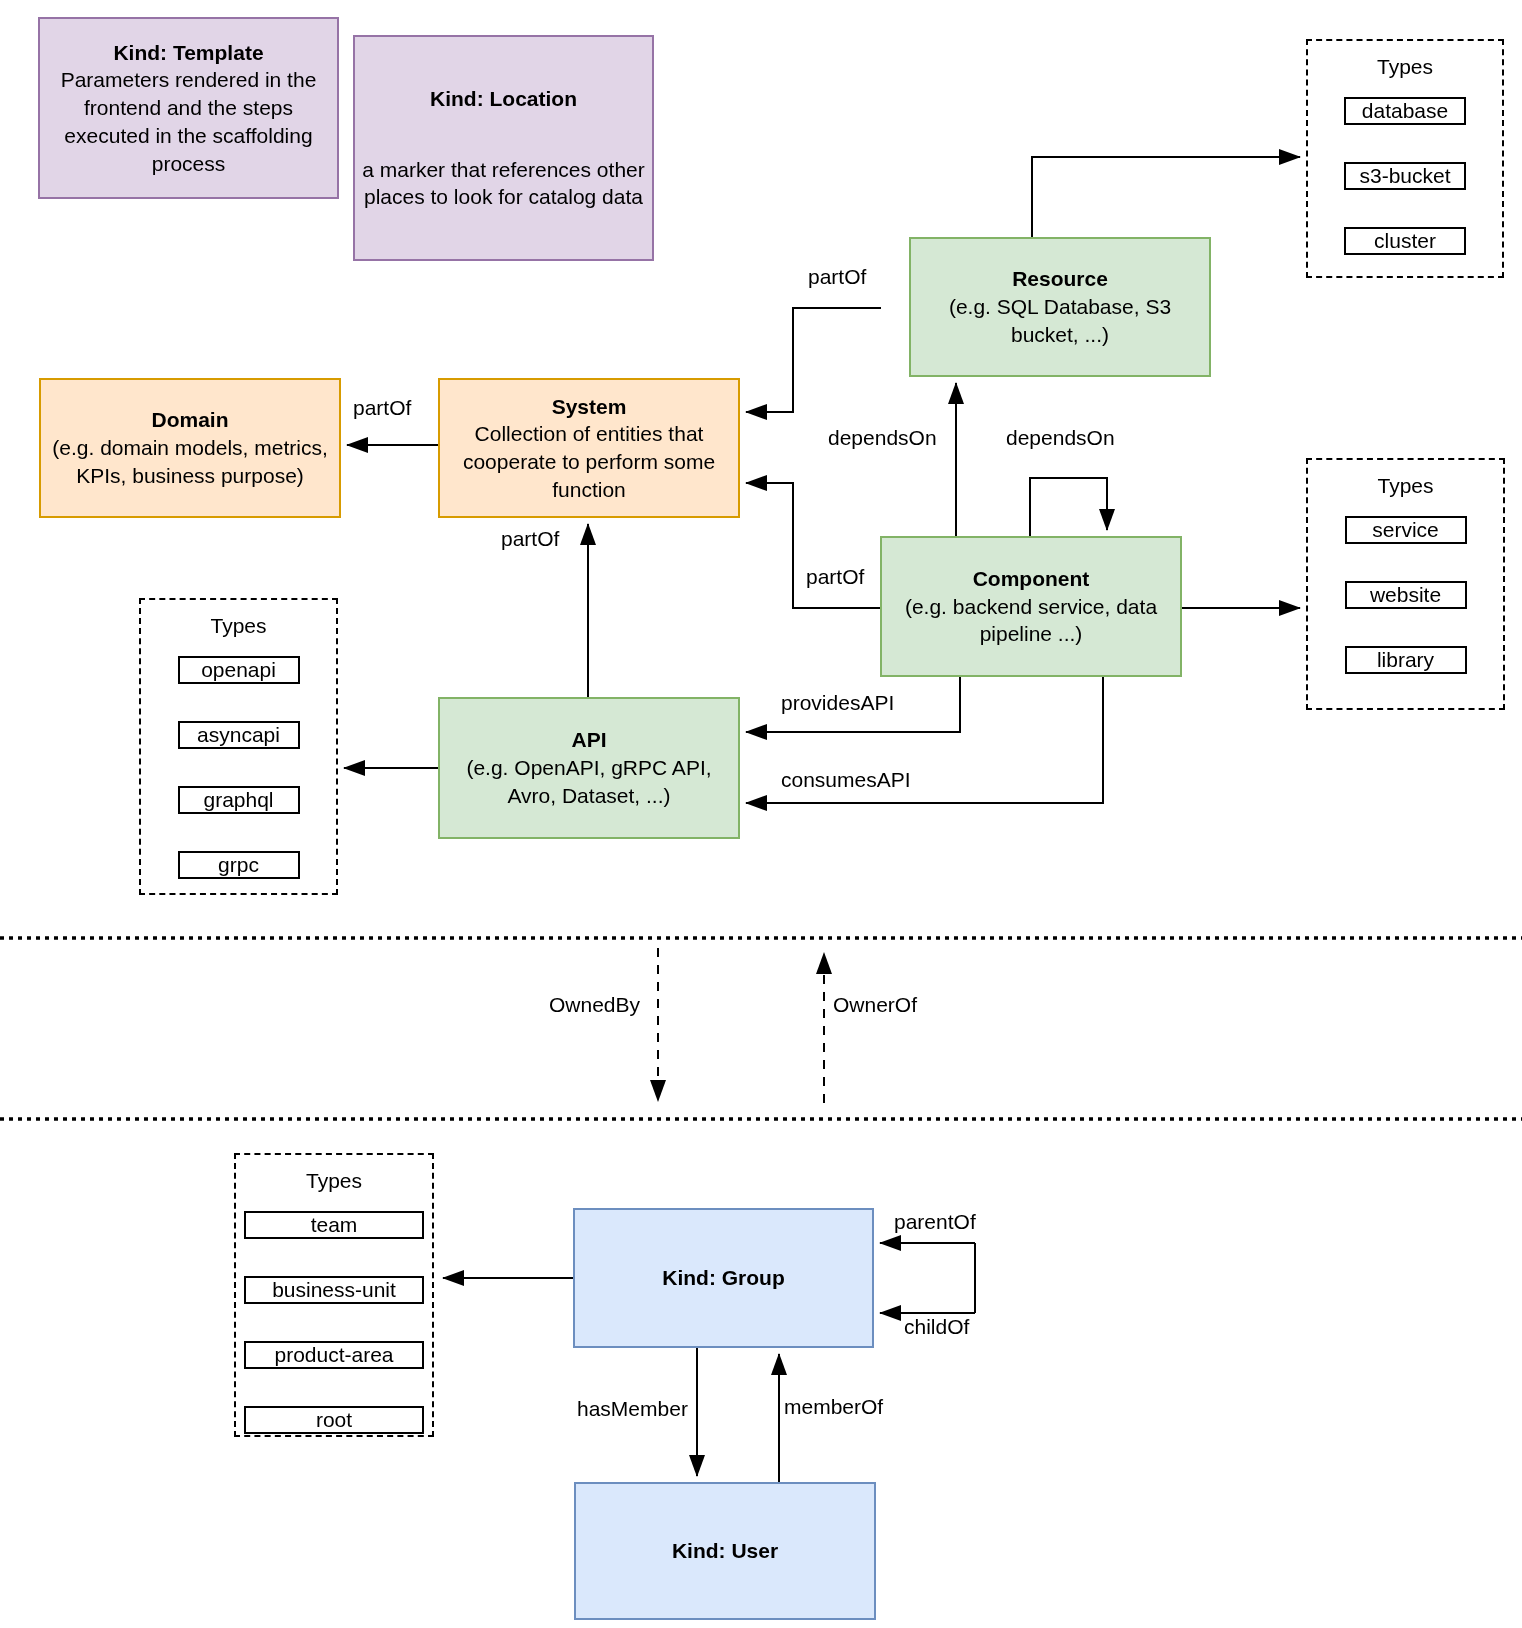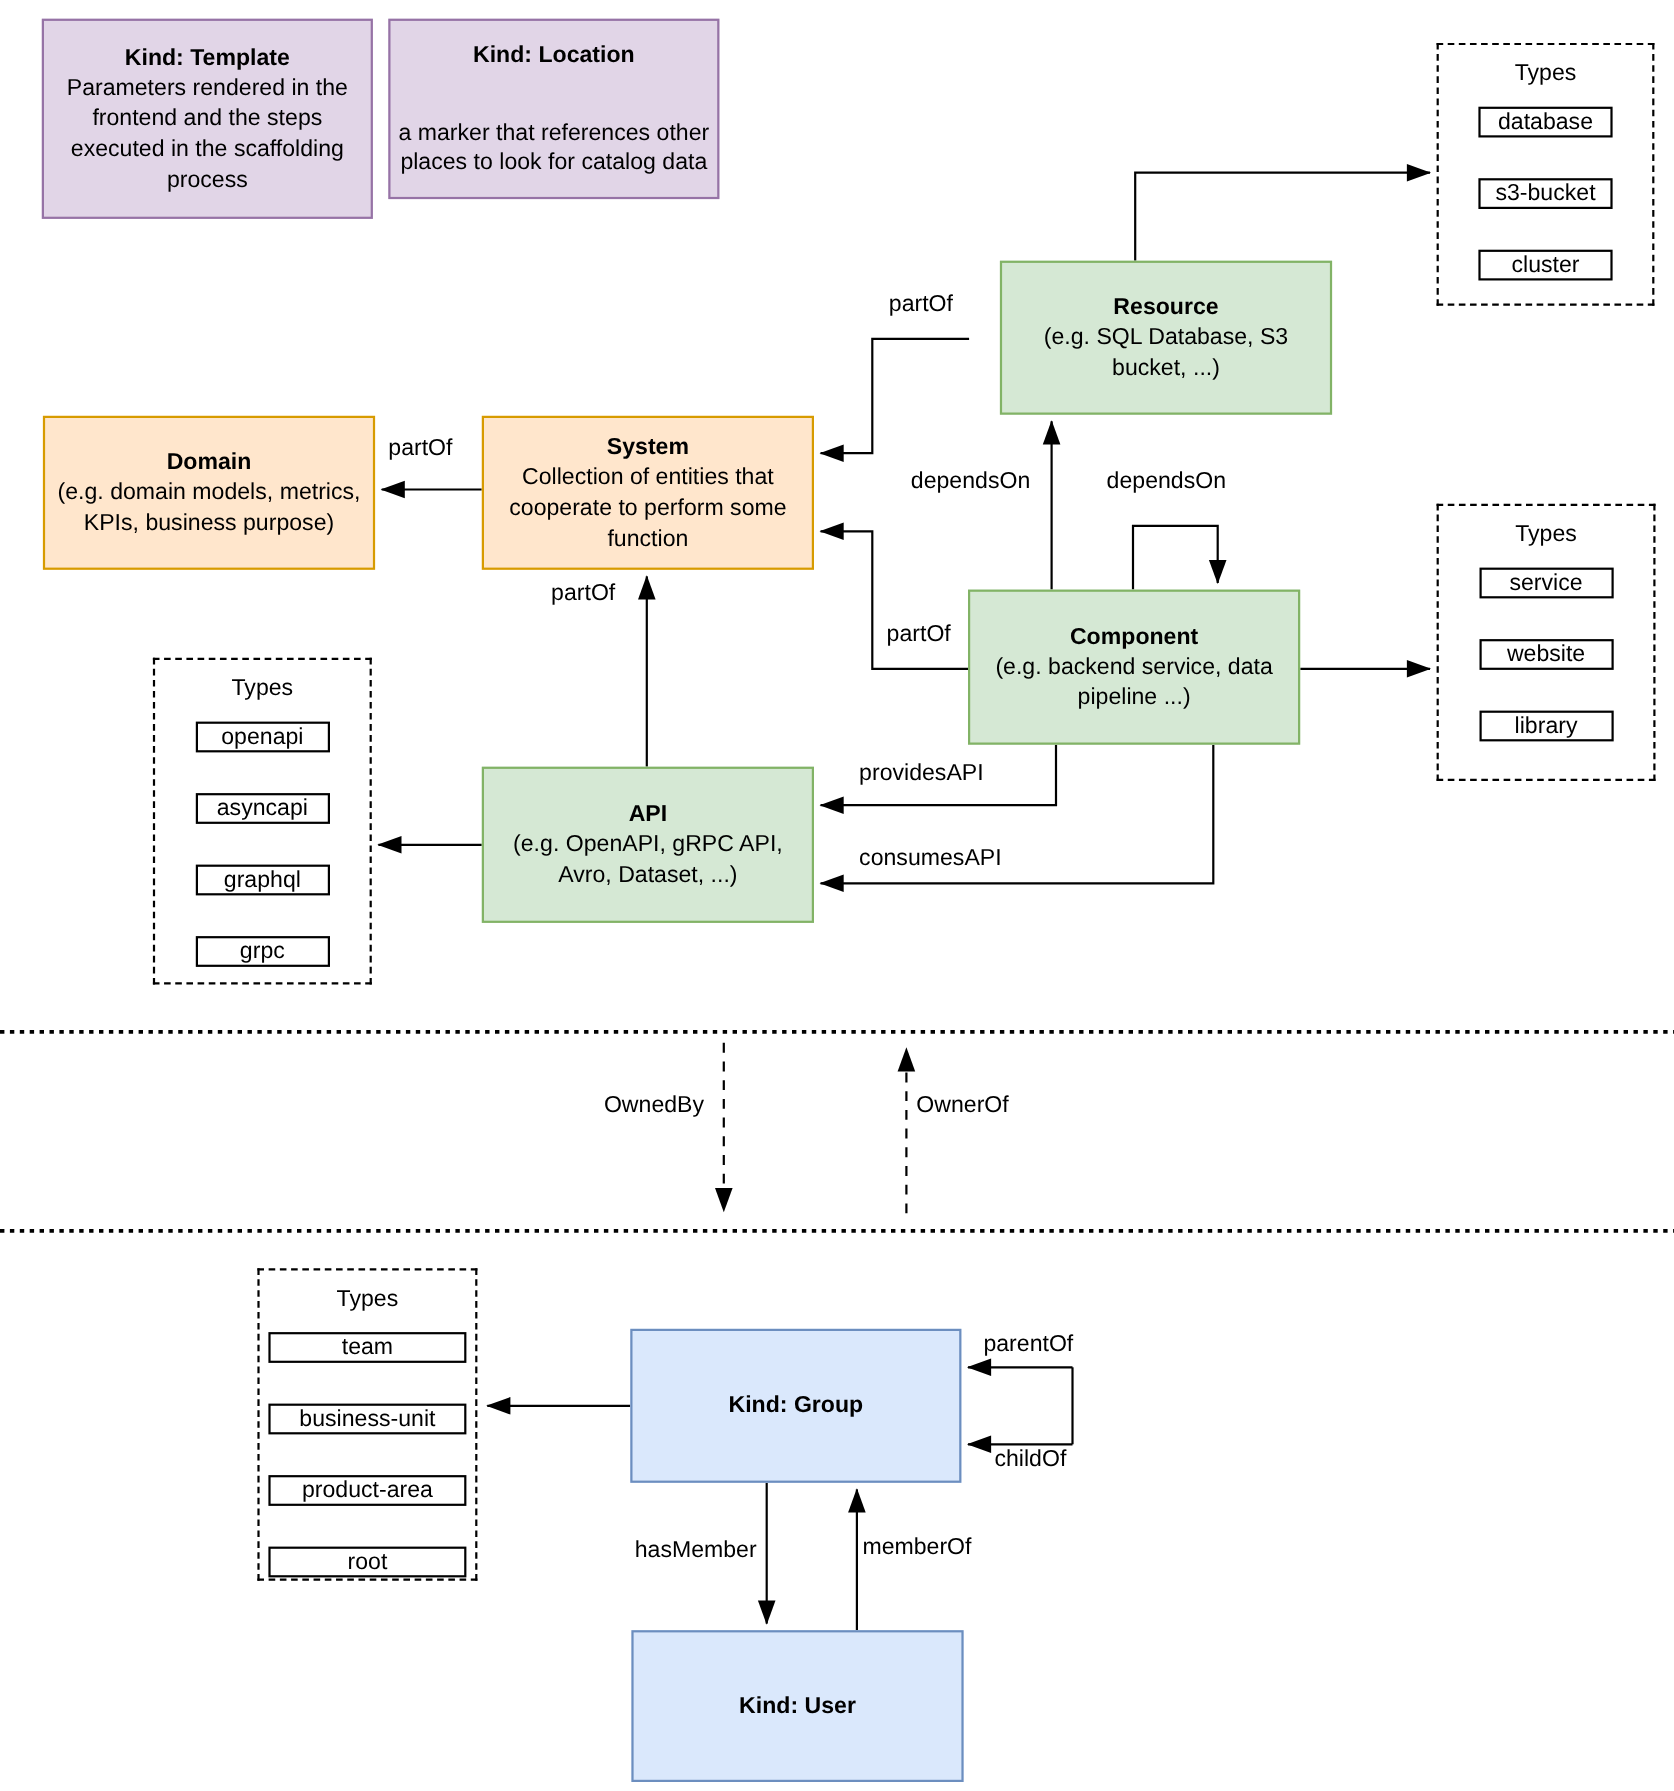--- a/index.html
+++ b/index.html
@@ -76,21 +76,21 @@
       <path d="M658 948 L658 1101" stroke-width="2" stroke-dasharray="9 8" marker-end="url(#arr)"></path>
       <path d="M824 1103 L824 953" stroke-width="2" stroke-dasharray="9 8" marker-end="url(#arr)"></path>
     </g>
   </svg>
 
   <div class="node purple" style="left:38px; top:17px; width:301px; height:182px;">
     <div class="title">Kind: Template</div>
     <div>Parameters rendered in the frontend and the steps executed in  the scaffolding process</div>
   </div>
 
-  <div class="node purple" style="left:353px; top:17px; width:301px; height:164px;gap:43px;">
+  <div class="node purple" style="left:353px; top:35px; width:301px; height:226px;gap:43px;">
     <div class="title">Kind: Location</div>
     <div>a marker that references other places to look for catalog data</div>
   </div>
 
   <div class="node green" style="left:881px; top:237px; width:302px; height:140px;margin-left:28px;">
     <div class="title">Resource</div>
     <div>(e.g. SQL Database, S3 bucket, ...)</div>
   </div>
 
   <div class="node orange" style="left:39px; top:378px; width:302px; height:140px;">

